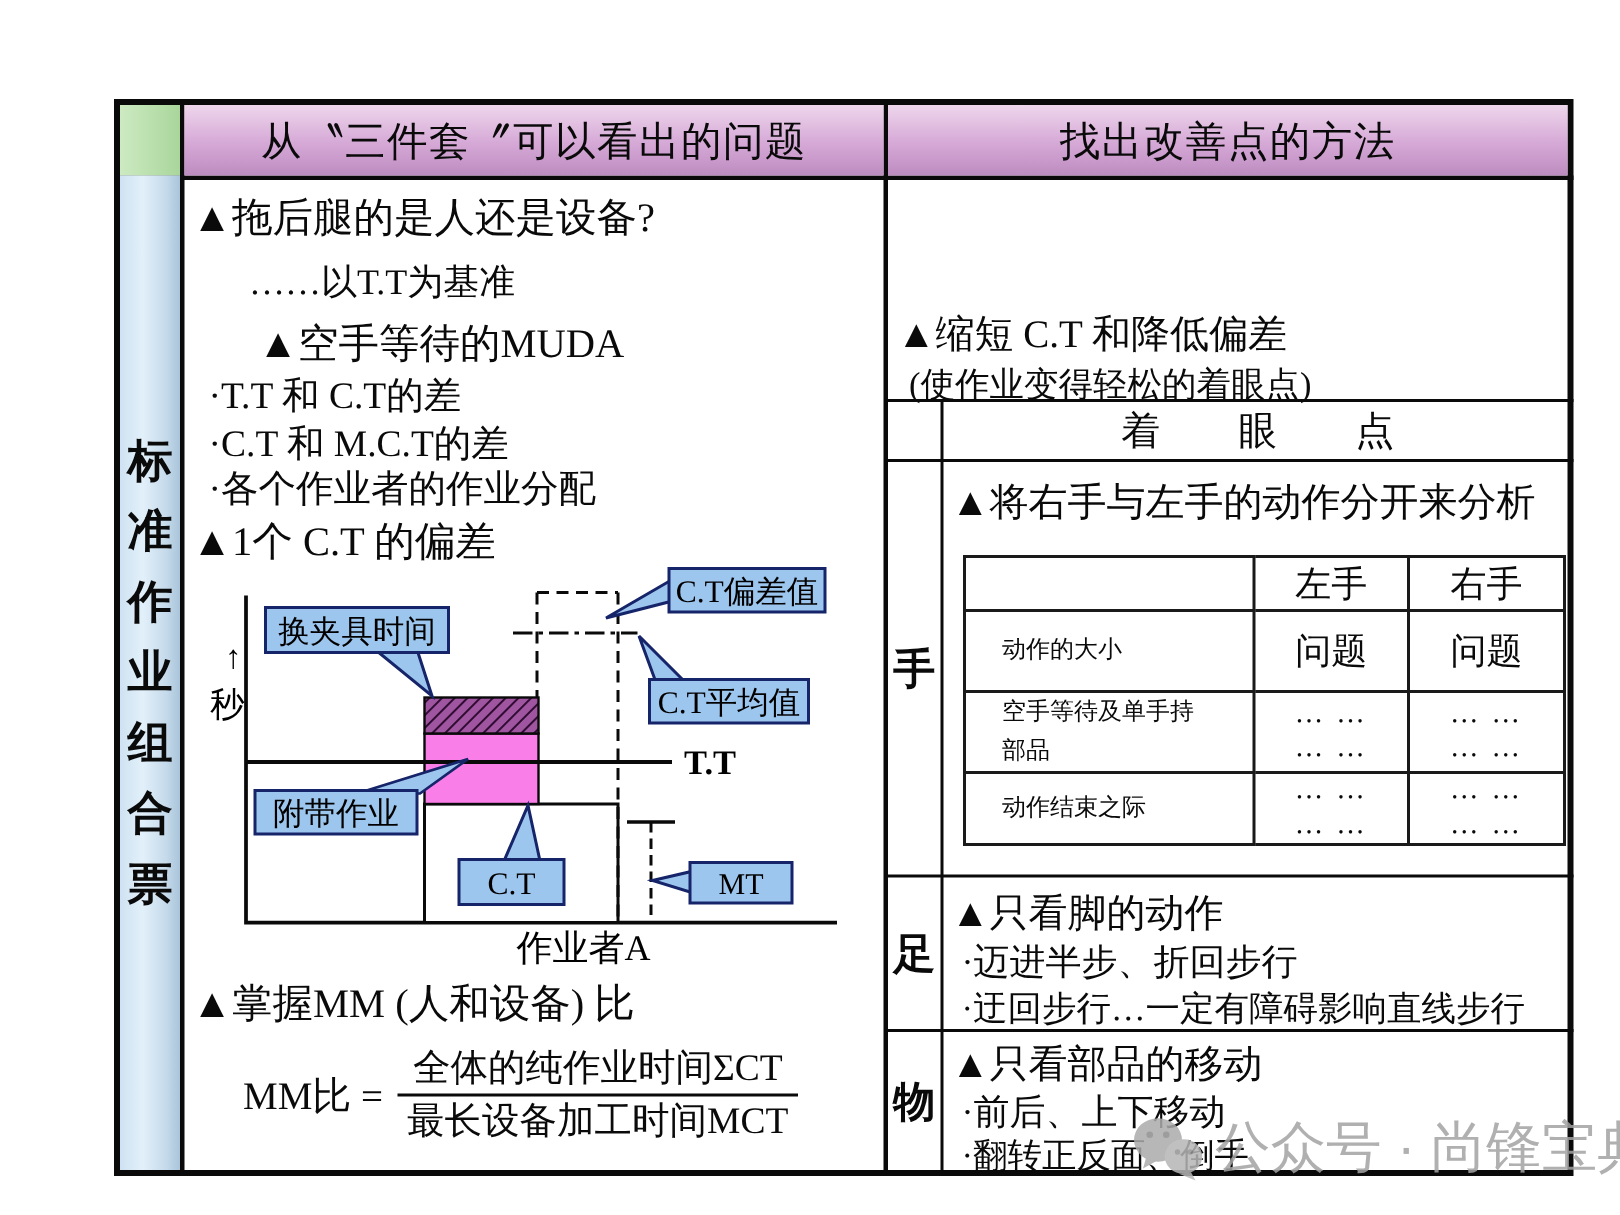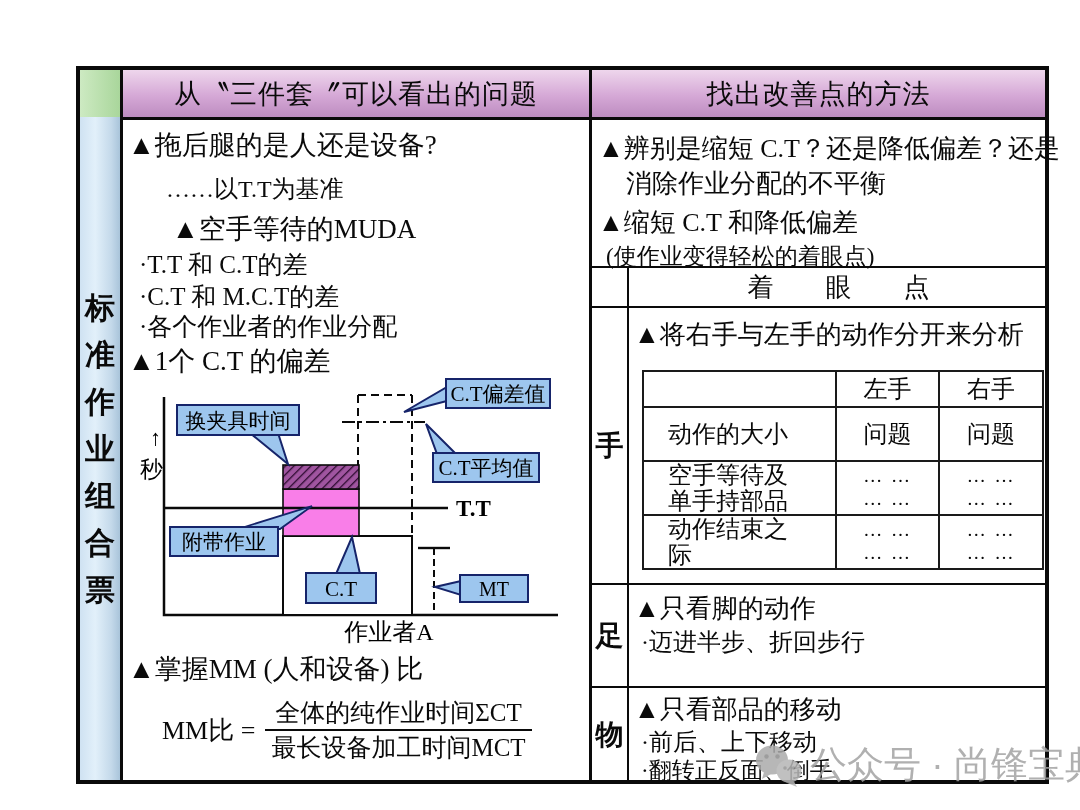--- a/index.html
+++ b/index.html
@@ -36,21 +36,21 @@
   
   .focus{left:630px;top:268px;width:417px;height:38px;display:flex;align-items:center;justify-content:center;
          font-size:26px;}
   .rowlabel{display:flex;align-items:center;justify-content:center;font-size:28px;
             font-family:"Liberation Sans","DejaVu Sans",sans-serif;font-weight:bold;}
   
   table.inner{border-collapse:collapse;table-layout:fixed;width:400px;font-size:24px;}
   table.inner th,table.inner td{border:2px solid #1a1a1a;padding:0 24px;font-weight:normal;overflow:hidden;}
   table.inner .ctr{text-align:center;}
   table.inner .dots{text-align:center;font-size:19px;line-height:1.2;white-space:pre-line;letter-spacing:2px;}
-  table.inner .lbl{font-size:24px;line-height:26px;}
+  table.inner .lbl{font-size:16px;line-height:26px;}
   .wm{display:flex;align-items:center;gap:6px;color:#a3a3a3;opacity:.85;
       font-family:"Liberation Sans","DejaVu Sans",sans-serif;font-size:37px;white-space:nowrap;}
 </style>
 </head>
 <body>
 
 <div id="slide">
 
   <div class="abs frame"></div>
   <div class="abs line" style="left:120px;top:66px;width:3px;height:718px;"></div>
@@ -135,21 +135,20 @@
 
   <div class="abs b" style="left:128px;top:652px;">▲掌握MM (人和设备) 比</div>
   <div class="abs formula" style="left:162px;top:697px;">
     <span class="lhs">MM比 =</span>
     <span class="frac">
       <span class="num">全体的纯作业时间ΣCT</span>
       <span class="den">最长设备加工时间MCT</span>
     </span>
   </div>
 
-  <div class="abs rwrap" style="left:598px;top:131px;width:452px;">▲辨别是缩短 C.T？还是降低偏差？还是消除作业分配的不平衡</div>
   <div class="abs b" style="left:598px;top:206px;font-size:26px;">▲缩短 C.T 和降低偏差</div>
   <div class="abs s" style="left:606px;top:242px;font-size:23px;">(使作业变得轻松的着眼点)</div>
 
   <div class="abs line" style="left:592px;top:266px;width:457px;height:2px;"></div>
   <div class="abs line" style="left:592px;top:306px;width:457px;height:2px;"></div>
   <div class="abs line" style="left:592px;top:583px;width:457px;height:2px;"></div>
   <div class="abs line" style="left:592px;top:686px;width:457px;height:2px;"></div>
   <div class="abs line" style="left:627px;top:266px;width:2px;height:515px;"></div>
 
   <div class="abs focus">着　　眼　　点</div>
@@ -188,20 +187,21 @@
         <td class="dots">… …
 … …</td>
       </tr>
     </tbody>
       </table>
   </div>
 
   <div class="abs rowlabel" style="left:592px;top:585px;width:35px;height:101px;">足</div>
   <div class="abs b" style="left:634px;top:592px;font-size:26px;text-align:center;">▲只看脚的动作</div>
   <div class="abs s" style="left:641px;top:627px;">·迈进半步、折回步行</div>
+  <div class="abs s" style="left:641px;top:658px;font-size:23px;">·迂回步行…一定有障碍影响直线步行</div>
 
   <div class="abs rowlabel" style="left:592px;top:688px;width:35px;height:93px;">物</div>
   <div class="abs b" style="left:634px;top:693px;font-size:26px;">▲只看部品的移动</div>
   <div class="abs s" style="left:641px;top:727px;">·前后、上下移动</div>
   <div class="abs s" style="left:641px;top:756px;font-size:23px;">·翻转正反面、倒手</div>
 
   <div class="abs wm" style="left:752px;top:740px;">
     <svg width="52" height="48" viewBox="0 0 52 48">
       <ellipse cx="20" cy="19" rx="16" ry="14.5" fill="#ababab"></ellipse>
       <circle cx="14.5" cy="15.5" r="2.2" fill="#8d8d8d"></circle>

